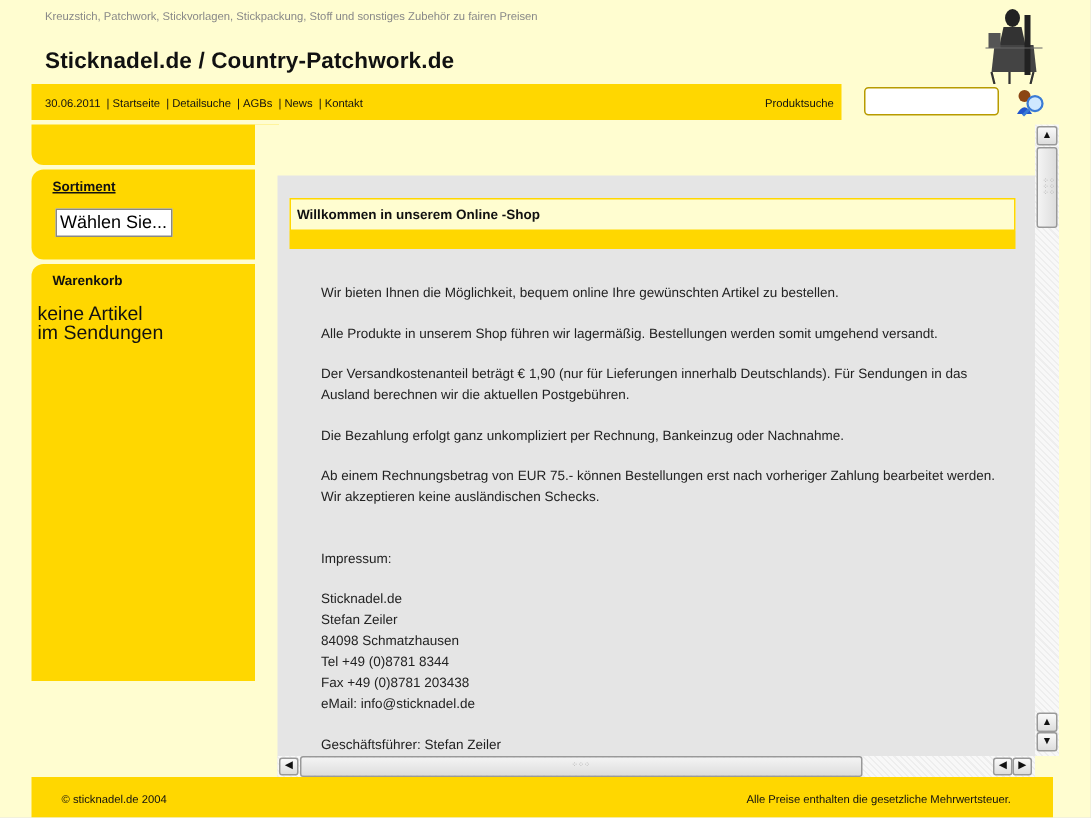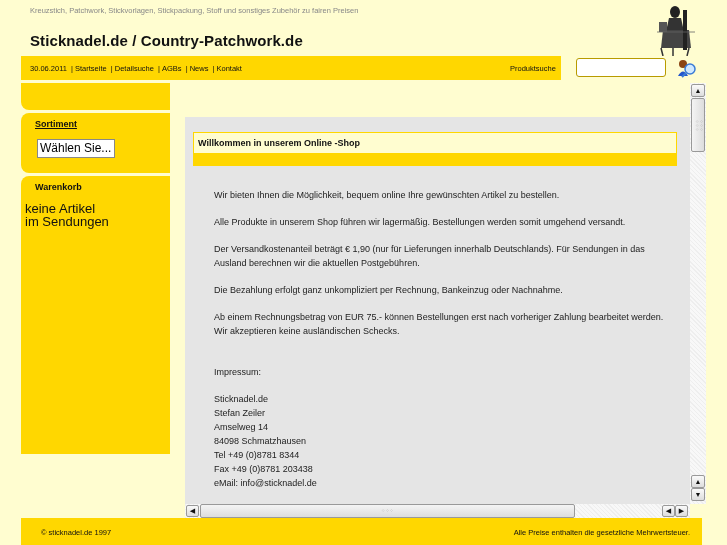--- a/index.html
+++ b/index.html
@@ -112,21 +112,21 @@
   .hthumb {
     position:absolute; left:15px; top:0; width:375px; height:14px;
     background:linear-gradient(#f4f4f4,#ddd); border:1px solid #999;
     border-radius:2px; box-sizing:border-box;
   }
   .footer {
     position:absolute; left:21px; top:518px; width:681px; height:27px;
     background:#ffd700;
   }
   .footer-left { position:absolute; left:20px; top:10px; font-size:7.5px; }
-  .footer-right { position:absolute; right:12px; top:10px; font-size:7.5px;margin-left:37px; }
+  .footer-right { position:absolute; right:28px; top:10px; font-size:7.5px;margin-left:37px; }
 </style>
 </head>
 <body>
 
 <div class="tagline">Kreuzstich, Patchwork, Stickvorlagen, Stickpackung, Stoff und sonstiges Zubehör zu fairen Preisen</div>
 <div class="site-title">Sticknadel.de / Country-Patchwork.de</div>
 
 <svg class="logo" viewBox="0 0 46 54">
   <rect x="0" y="0" width="46" height="54" fill="none"></rect>
   <ellipse cx="22" cy="10" rx="5" ry="6" fill="#222"></ellipse>
@@ -184,21 +184,20 @@
     <p>Wir bieten Ihnen die Möglichkeit, bequem online Ihre gewünschten Artikel zu bestellen.</p>
     <p>Alle Produkte in unserem Shop führen wir lagermäßig. Bestellungen werden somit umgehend versandt.</p>
     <p>Der Versandkostenanteil beträgt € 1,90 (nur für Lieferungen innerhalb Deutschlands). Für Sendungen in das Ausland berechnen wir die aktuellen Postgebühren.</p>
     <p>Die Bezahlung erfolgt ganz unkompliziert per Rechnung, Bankeinzug oder Nachnahme.</p>
     <p>Ab einem Rechnungsbetrag von EUR 75.- können Bestellungen erst nach vorheriger Zahlung bearbeitet werden. Wir akzeptieren keine ausländischen Schecks.</p>
     <div class="gap"></div>
     <p>Impressum:</p>
     <div style="margin-bottom:13px;">
       <span class="addr-line">Sticknadel.de</span>
       <span class="addr-line">Stefan Zeiler</span>
-      <span class="addr-line">Amselweg 14</span>
       <span class="addr-line">84098 Schmatzhausen</span>
       <span class="addr-line">Tel +49 (0)8781 8344</span>
       <span class="addr-line">Fax +49 (0)8781 203438</span>
       <span class="addr-line">eMail: info@sticknadel.de</span>
     </div>
     <p>Geschäftsführer: Stefan Zeiler</p>
   </div>
 </div>
 
 <div class="vscroll">
@@ -213,15 +212,15 @@
 <div class="hscroll">
   <div class="sb-btn" style="left:1px;top:1px;width:13px;height:12px;line-height:10px;">◀</div>
   <div class="hthumb">
     <div class="grip" style="left:180px;top:3px;">⁘⁘⁘</div>
   </div>
   <div class="sb-btn" style="left:477px;top:1px;width:13px;height:12px;line-height:10px;">◀</div>
   <div class="sb-btn" style="left:490px;top:1px;width:13px;height:12px;line-height:10px;">▶</div>
 </div>
 
 <div class="footer">
-  <span class="footer-left">© sticknadel.de 1997</span>
+  <span class="footer-left">© sticknadel.de 2004</span>
   <span class="footer-right">Alle Preise enthalten die gesetzliche Mehrwertsteuer.</span>
 </div>
 
 </body></html>

